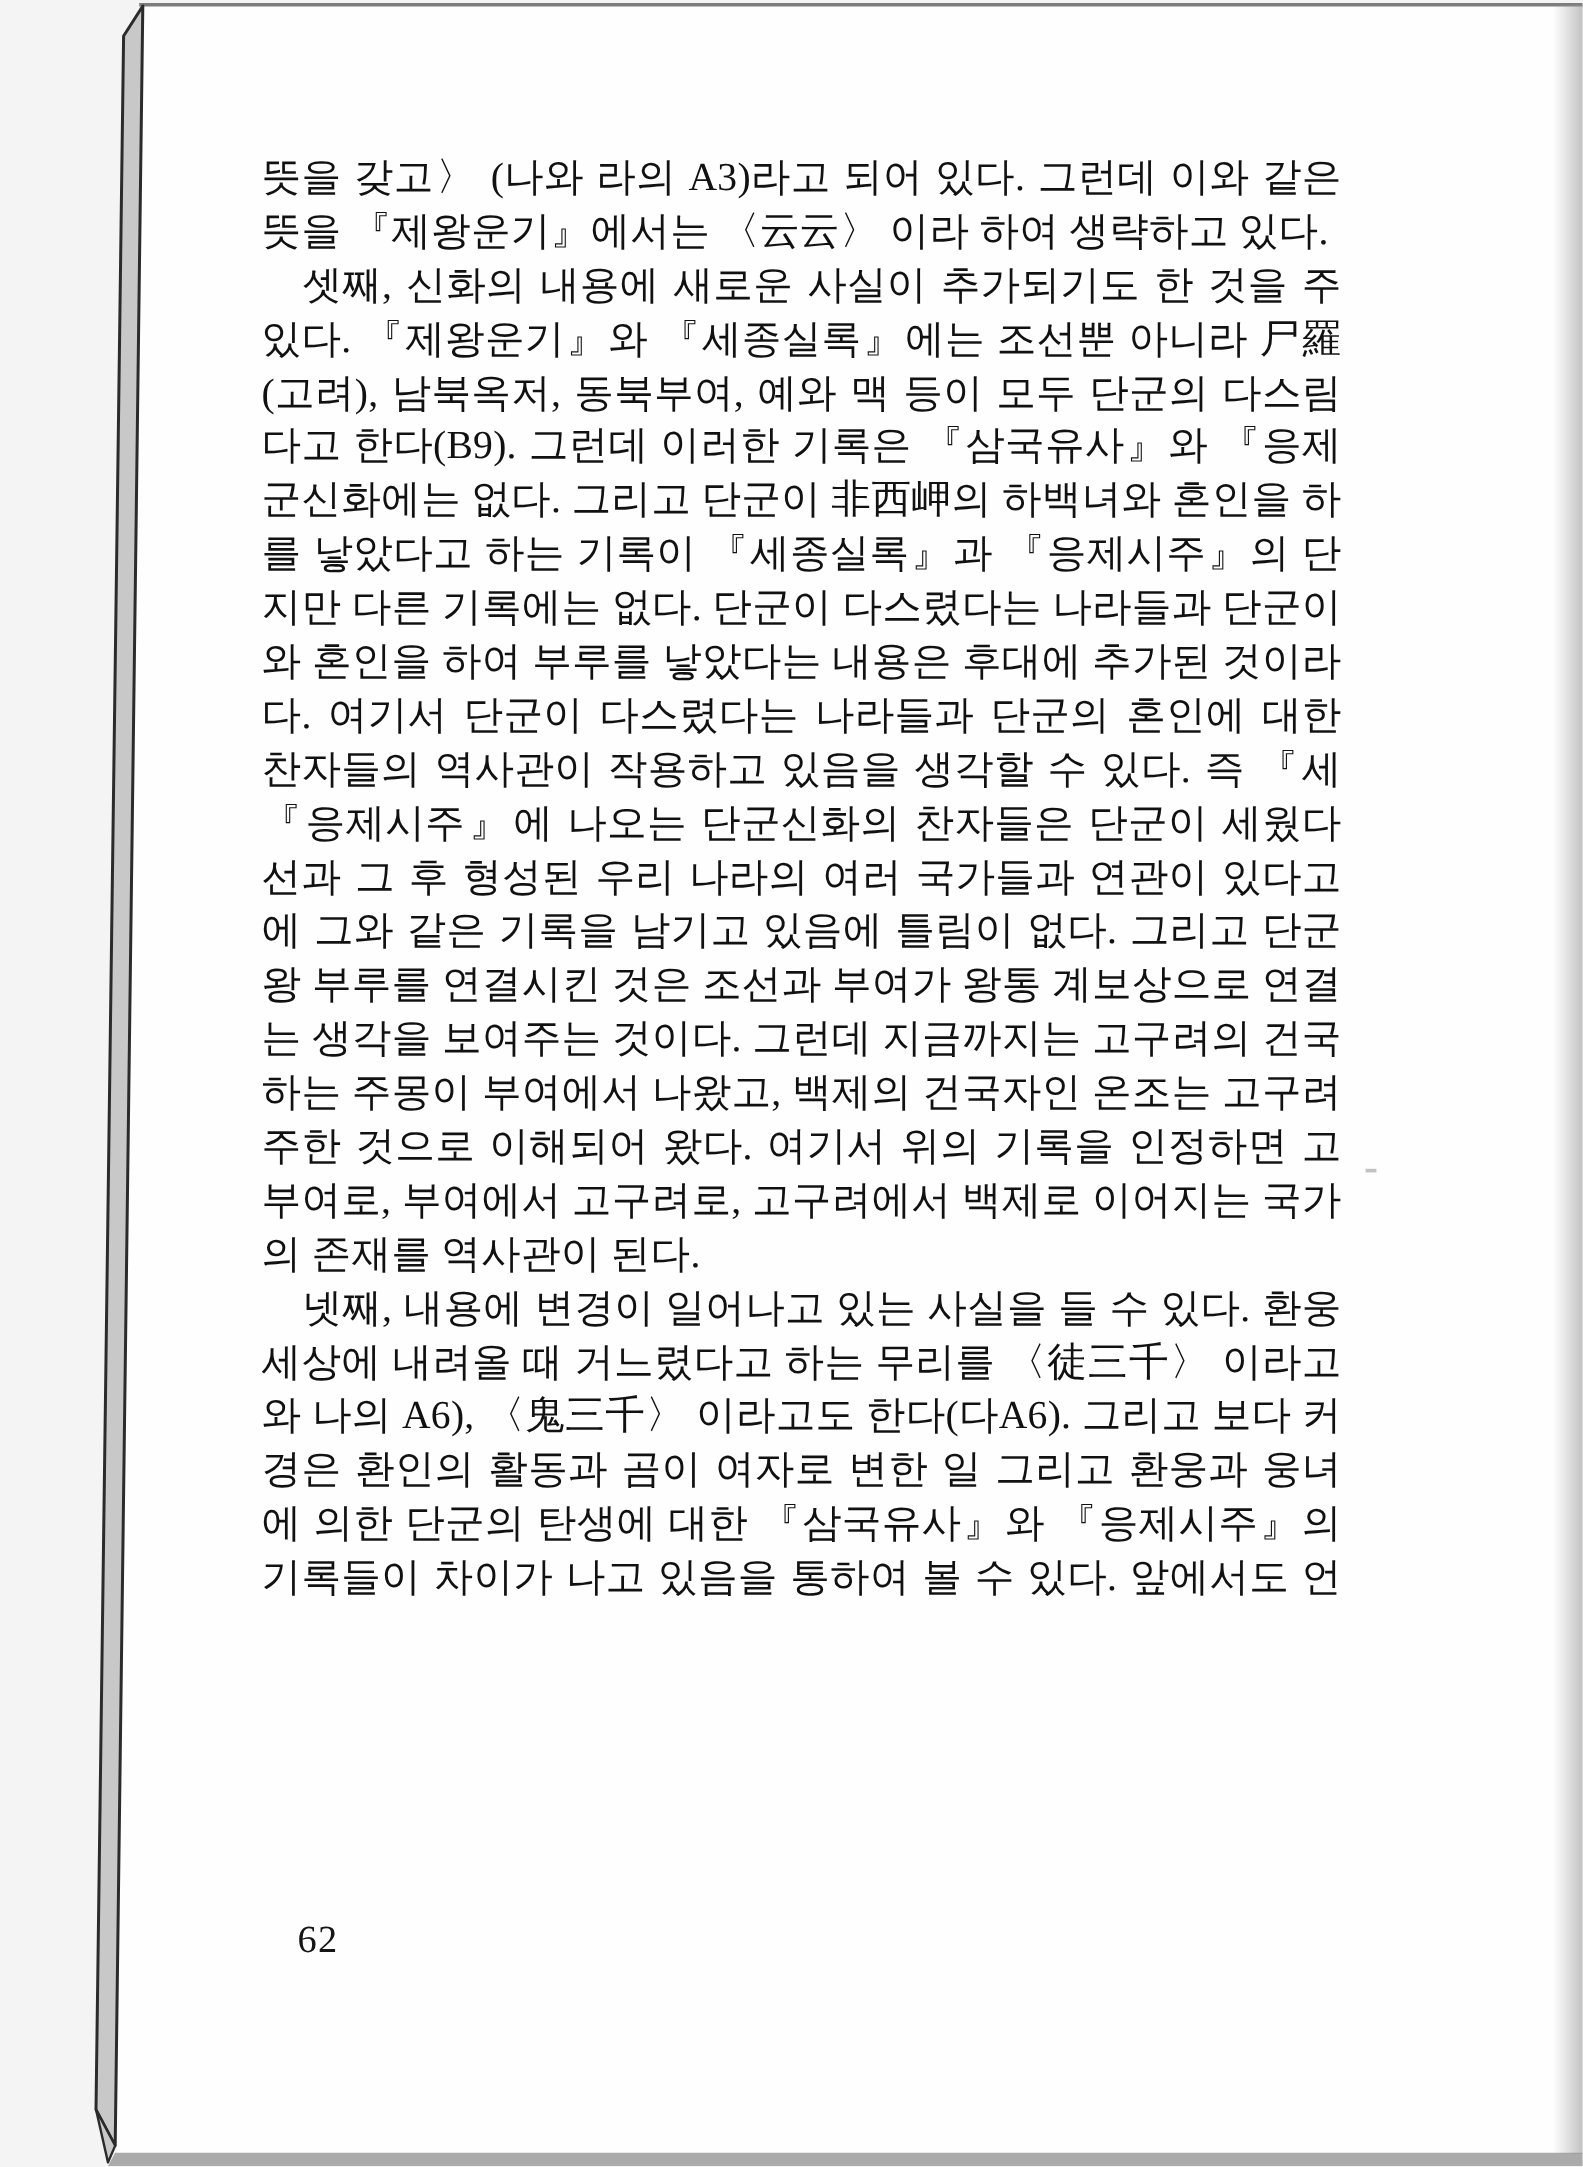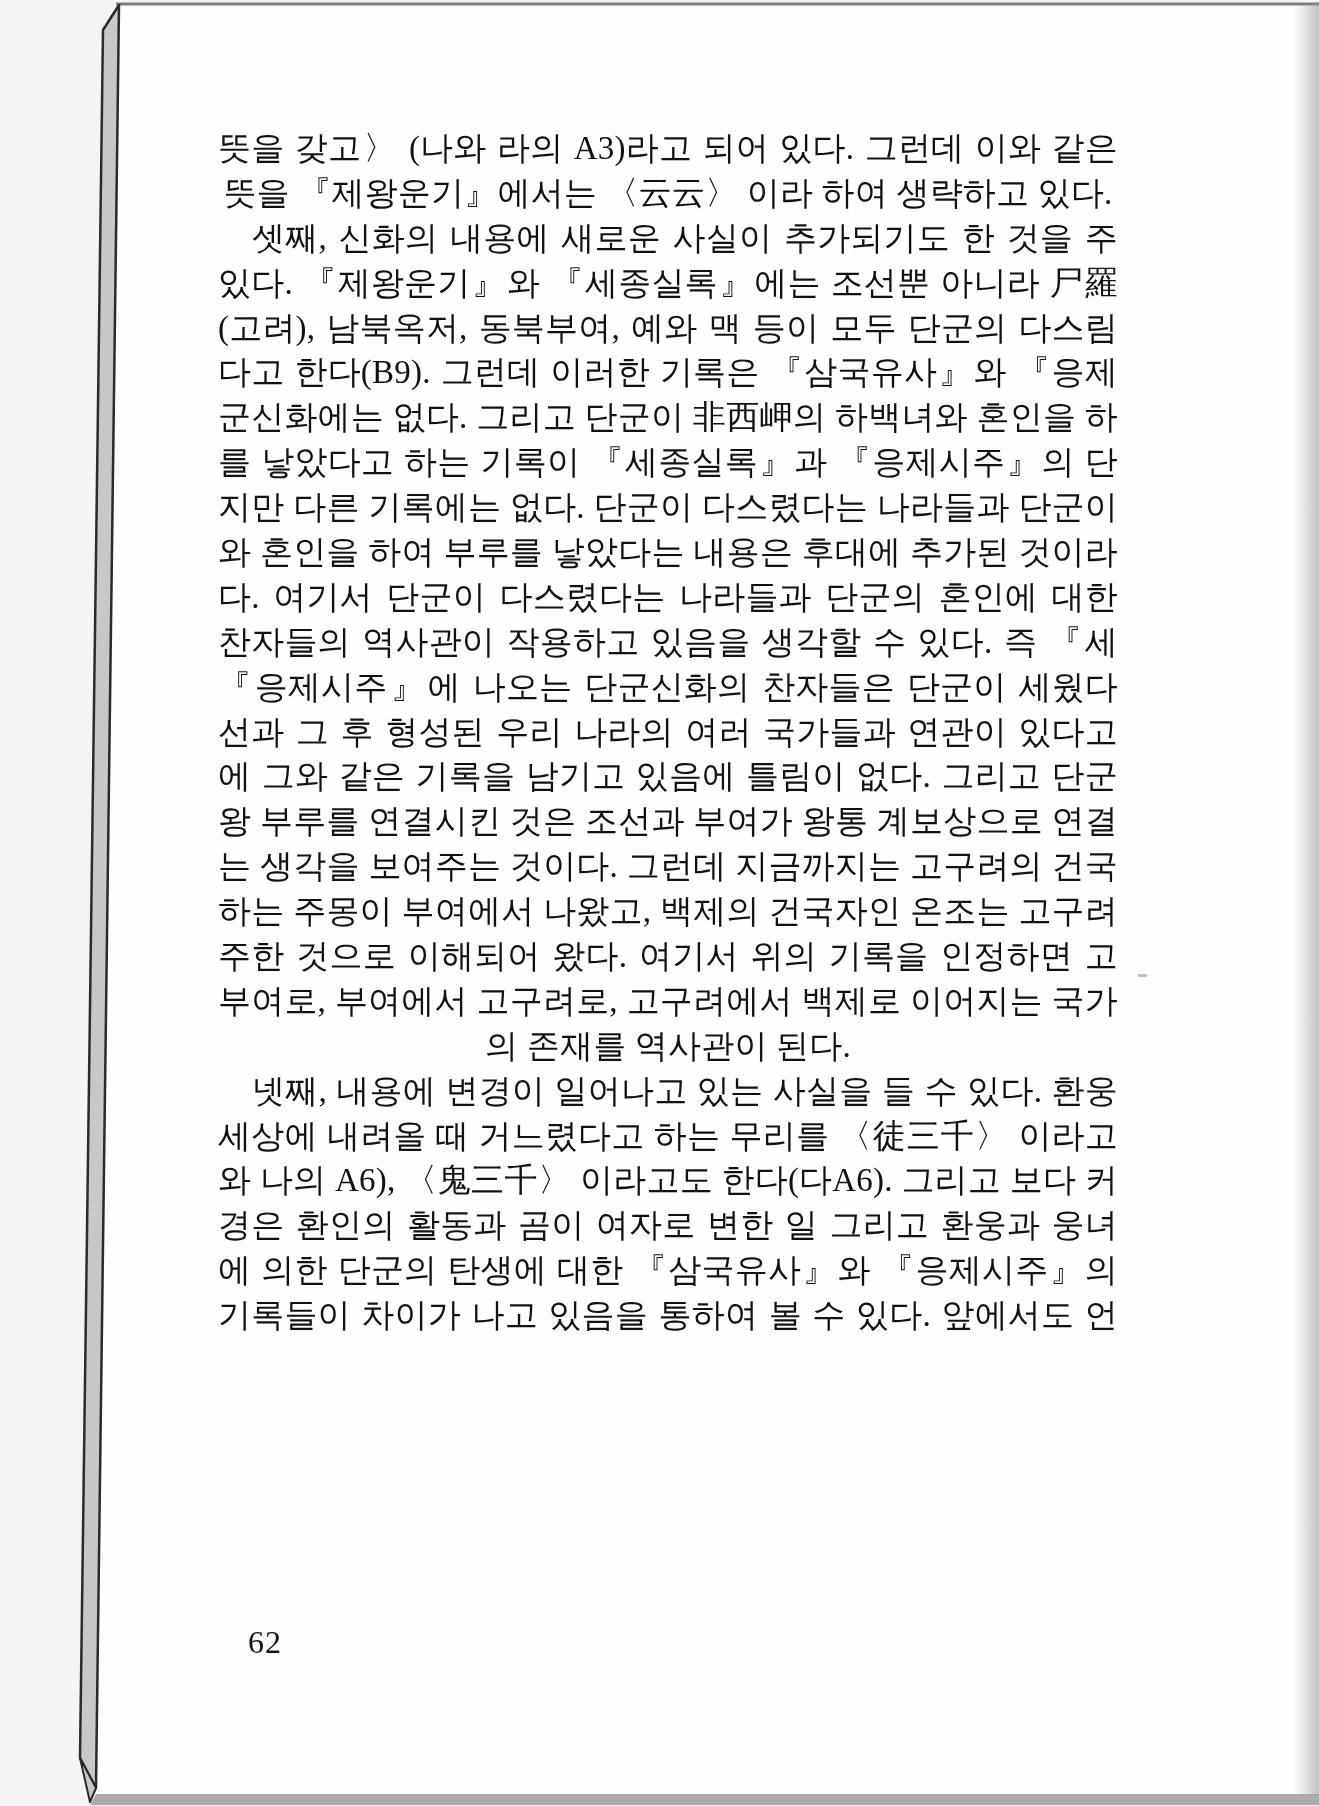--- a/index.html
+++ b/index.html
@@ -28,42 +28,41 @@
     top: 126px;
     width: 900px;
     color: #111111;
     font-size: 33px;
     letter-spacing: 0.2px;
   }
   .text-line {
     height: 44.9px;
     line-height: 44.9px;
     white-space: nowrap;
-    text-align: center;
+    text-align: left;
   }
   .text-line.justified {
     white-space: normal;
     text-align: justify;
     text-align-last: justify;
     overflow: hidden;
   }
   .text-line.indent {
     padding-left: 34px;
   }
   .text-line.indent.justified {
     width: 866px;
   }
   .page-number {
     position: absolute;
     left: 248px;
     top: 1598px;
     font-size: 32px;
     color: #151515;
     letter-spacing: 1px;
-    margin-top: 26px;
   }
   .scan-artifact-dash {
     position: absolute;
     left: 1138px;
     top: 974px;
     width: 9px;
     height: 3px;
     background: #c2c2c2;
   }
 </style>

